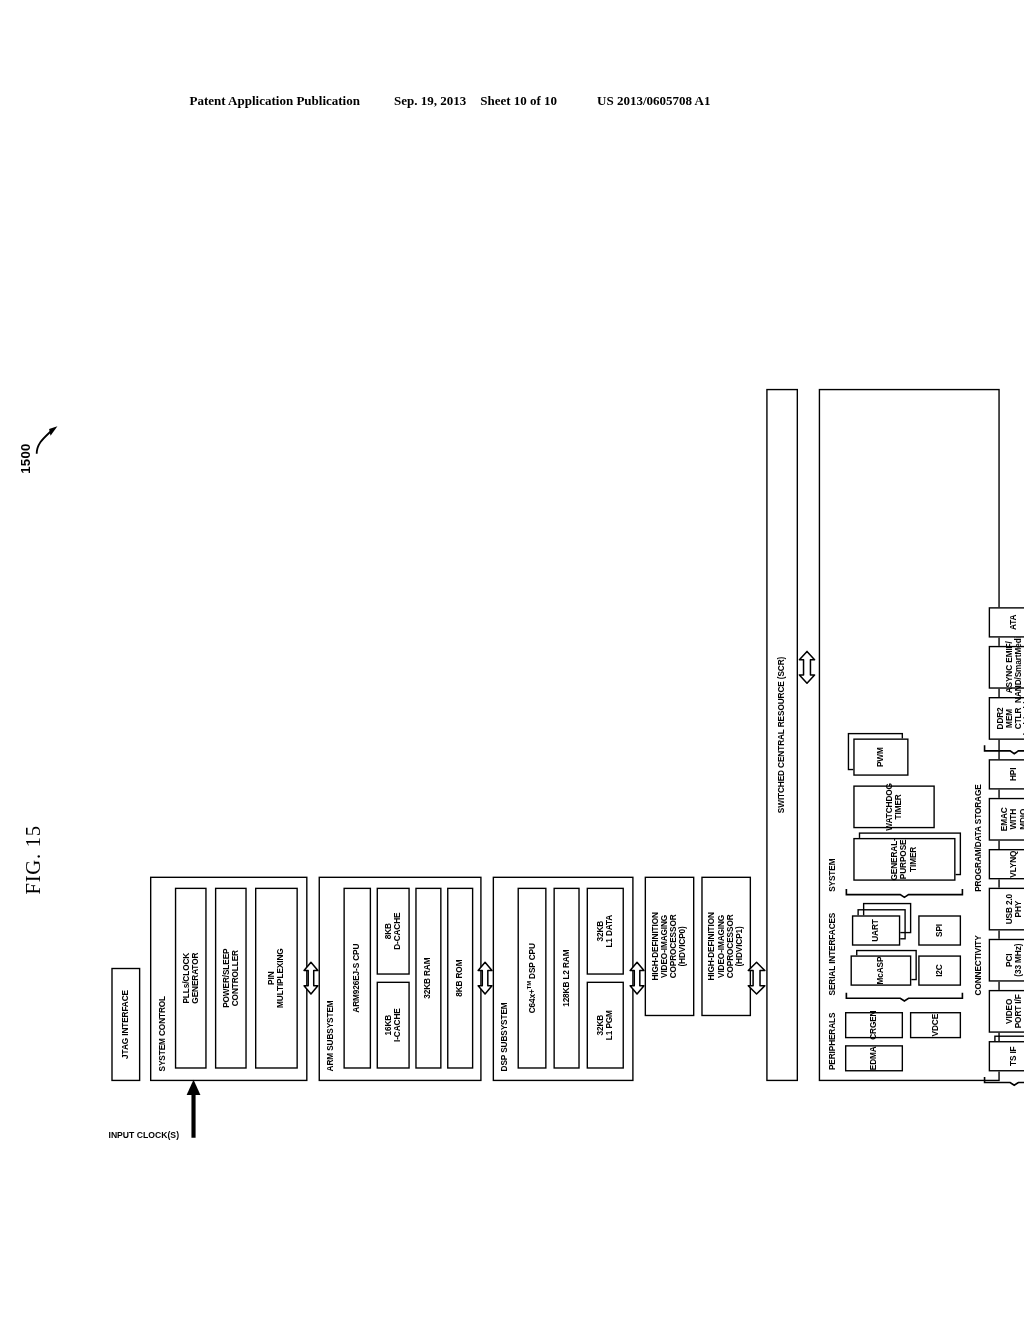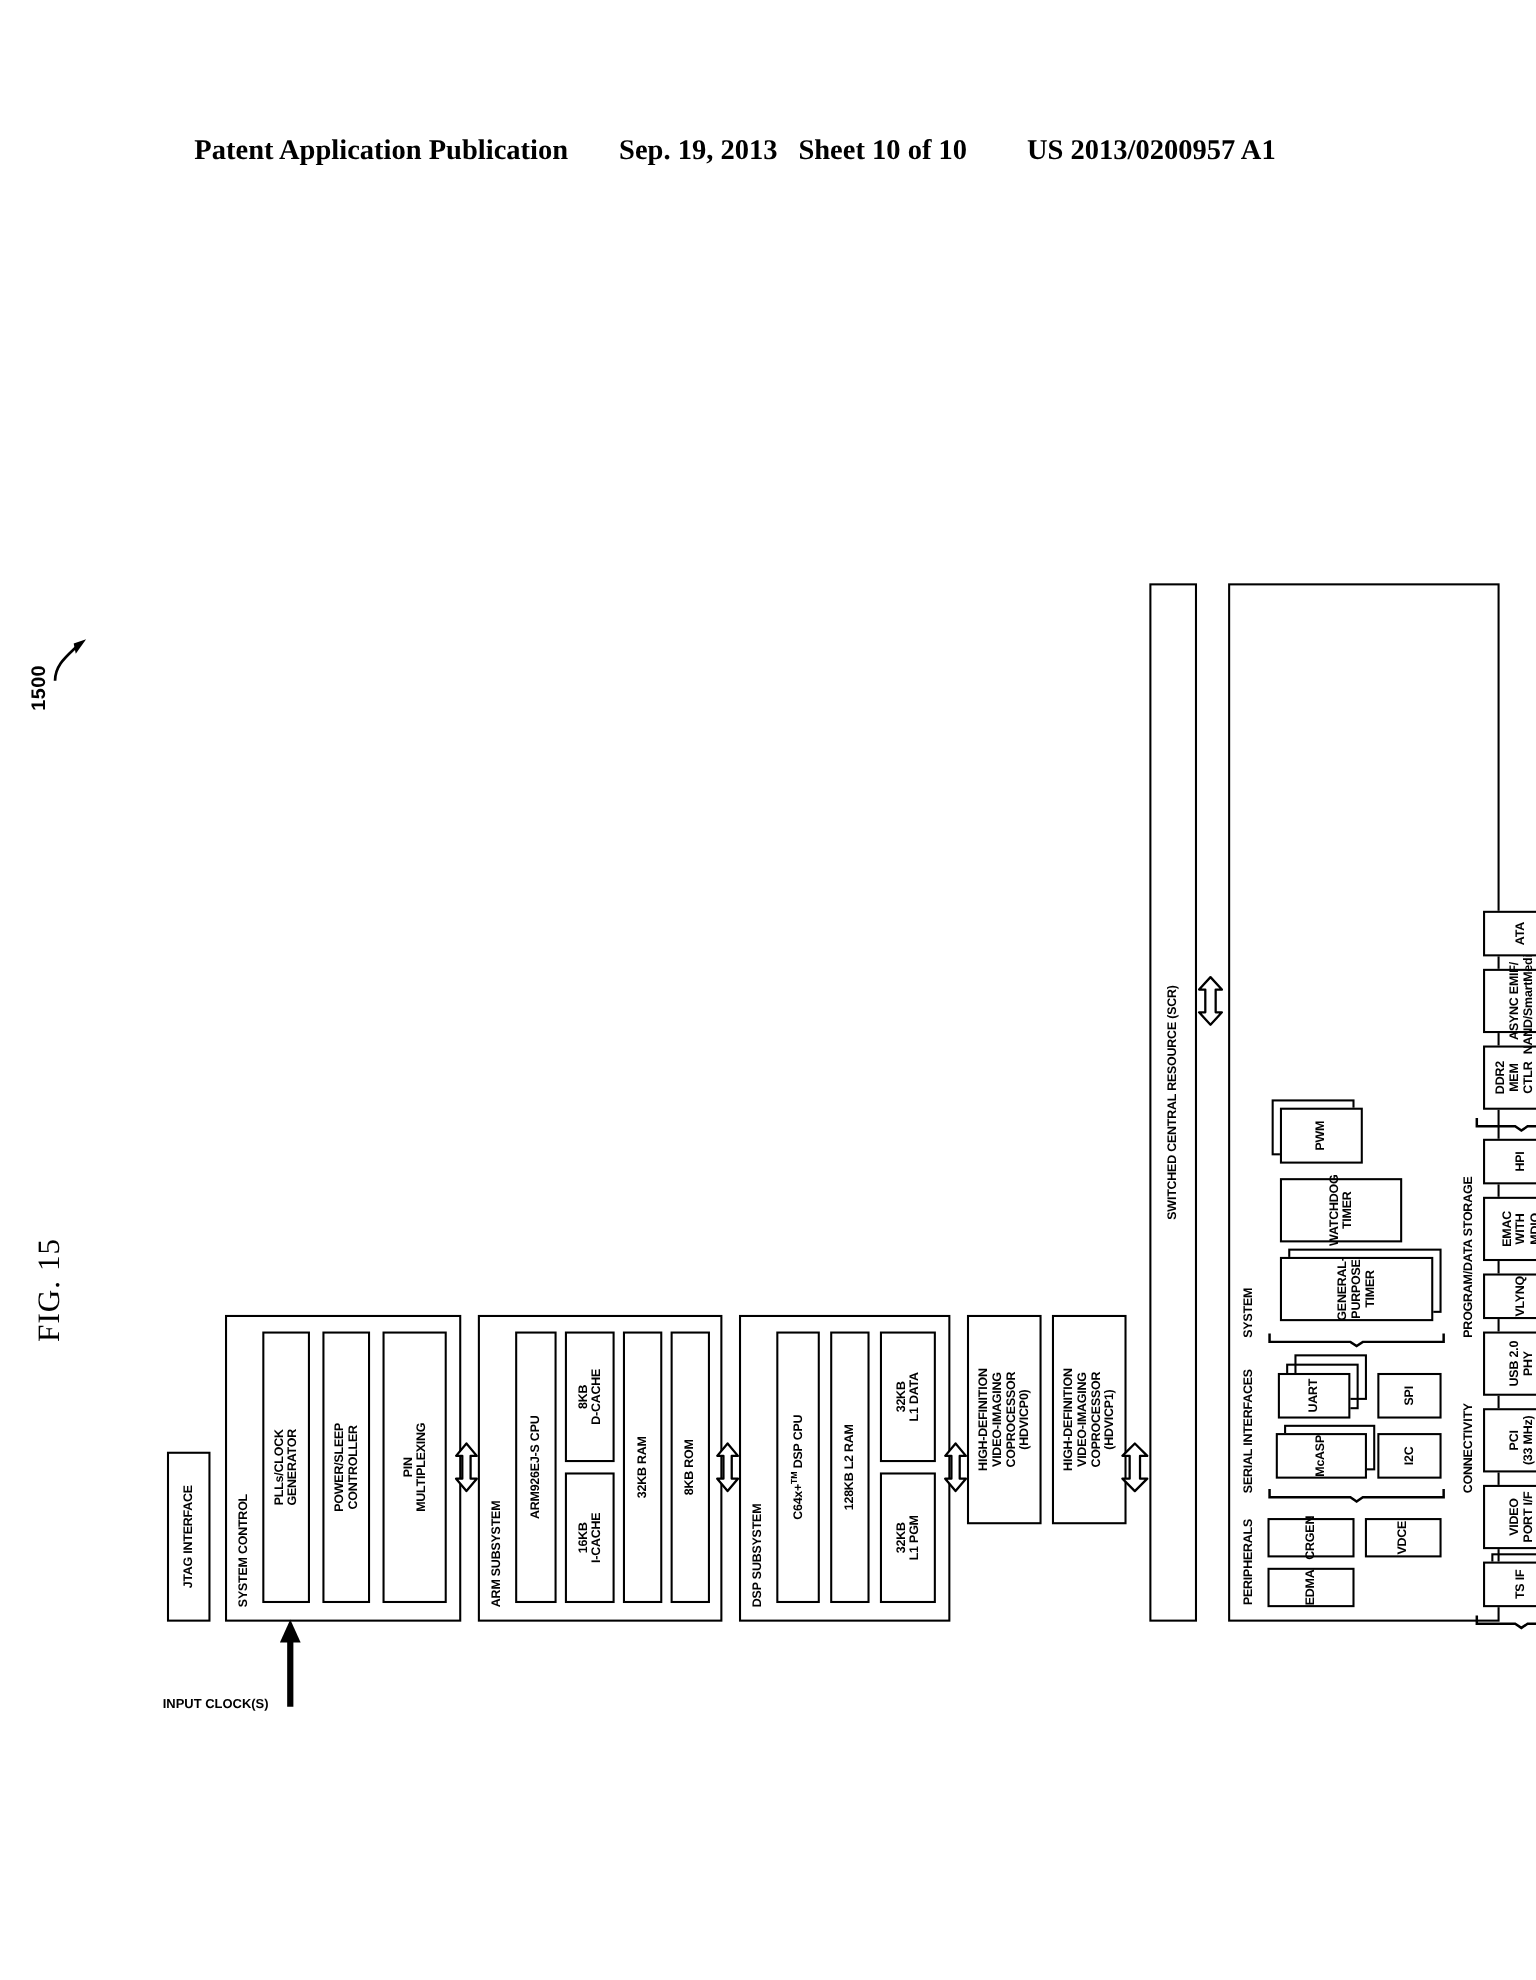--- a/index.html
+++ b/index.html
@@ -17,26 +17,25 @@
   }
 
   
   #pub-header {
     position: absolute;
     left: 0; top: 86px;
     width: 900px;
     height: 30px;
     font-family: "Liberation Serif", serif;
     font-weight: bold;
-    font-size: 19px;
+    font-size: 13px;
     letter-spacing: 0px;
     display: flex;
     align-items: center;
     justify-content: center;
-    margin-left: 40px;
   }
   #pub-header .seg { white-space: nowrap; }
   #pub-header .gap-a { width: 34px; }
   #pub-header .gap-b { width: 14px; }
   #pub-header .gap-c { width: 40px; }
 
   
   #fig-canvas {
     position: absolute;
     width: 1030px;
@@ -118,21 +117,21 @@
 </head>
 <body>
 
 <div id="pub-header">
   <span class="seg">Patent Application Publication</span>
   <span class="gap-a"></span>
   <span class="seg">Sep. 19, 2013</span>
   <span class="gap-b"></span>
   <span class="seg">Sheet 10 of 10</span>
   <span class="gap-c"></span>
-  <span class="seg">US 2013/0200957 A1</span>
+  <span class="seg">US 2013/0605708 A1</span>
 </div>
 
 <div id="fig-canvas" style="width: 1054px; height: 1460px; left: 50%; top: 735px; transform: translate(-50%, -50%) rotate(-90deg) scale(0.690849); transform-origin: 50% 50%;">
 
   <div id="fig-title" style="left:296px; top:20px;">FIG. 15</div>
 
   <div id="ref-1500" style="left:905px; top:16px;">1500</div>
   <svg class="arrow1" style="left:930px; top:36px;" width="60" height="50" viewBox="0 0 60 50">
     <path d="M4,6 C20,6 28,18 40,30" fill="none" stroke="#000" stroke-width="2.6"></path>
     <polygon points="44,36 30,26 40,24" fill="#000"></polygon>

